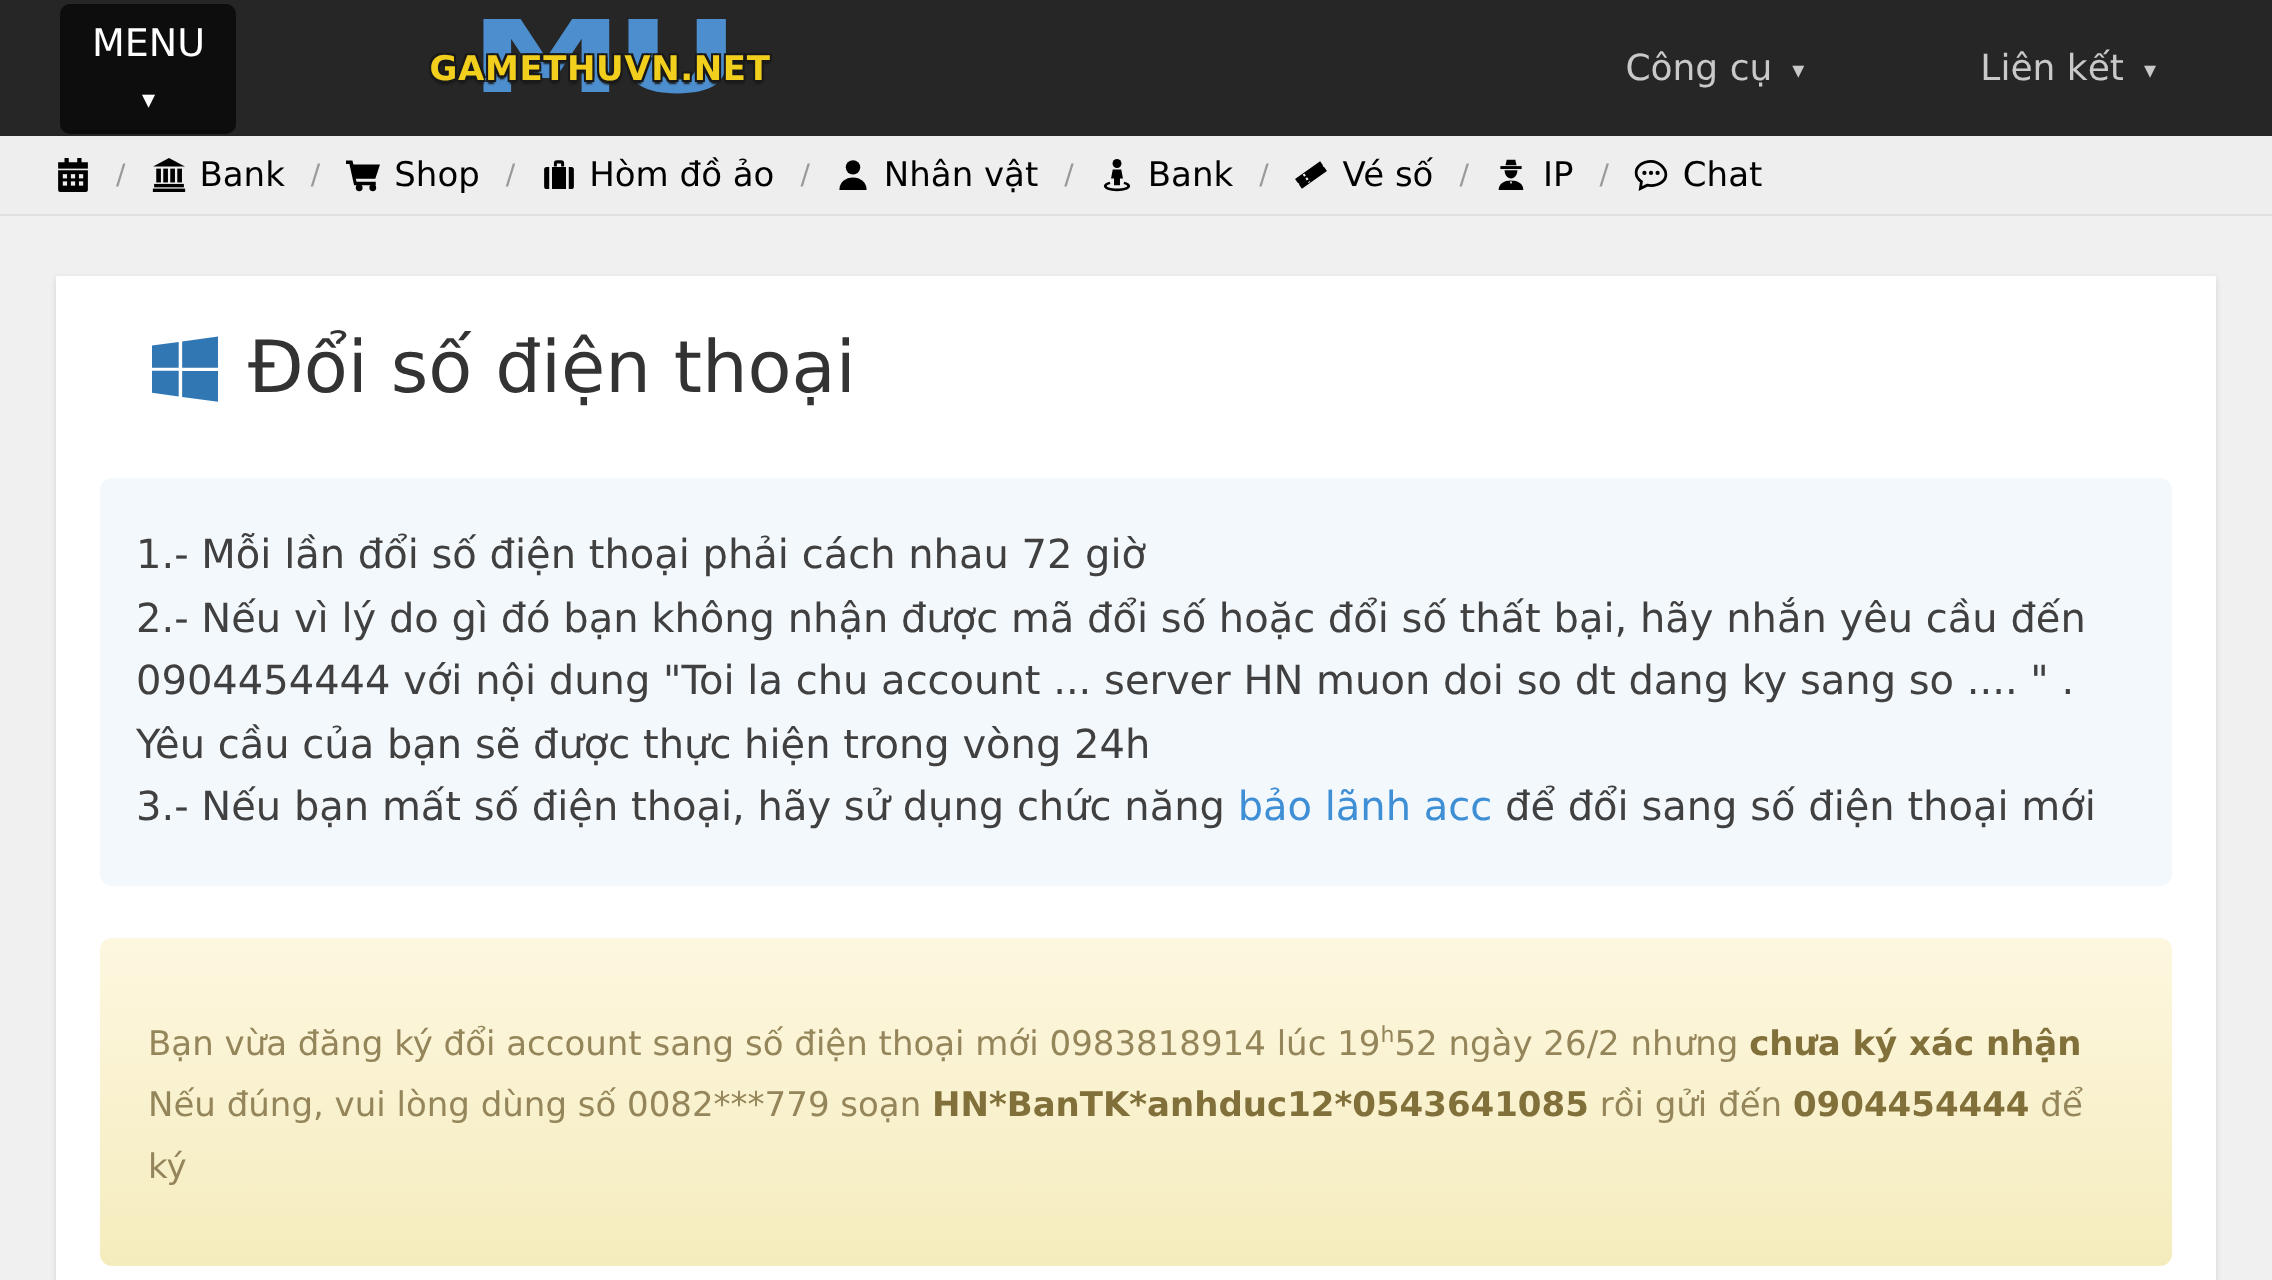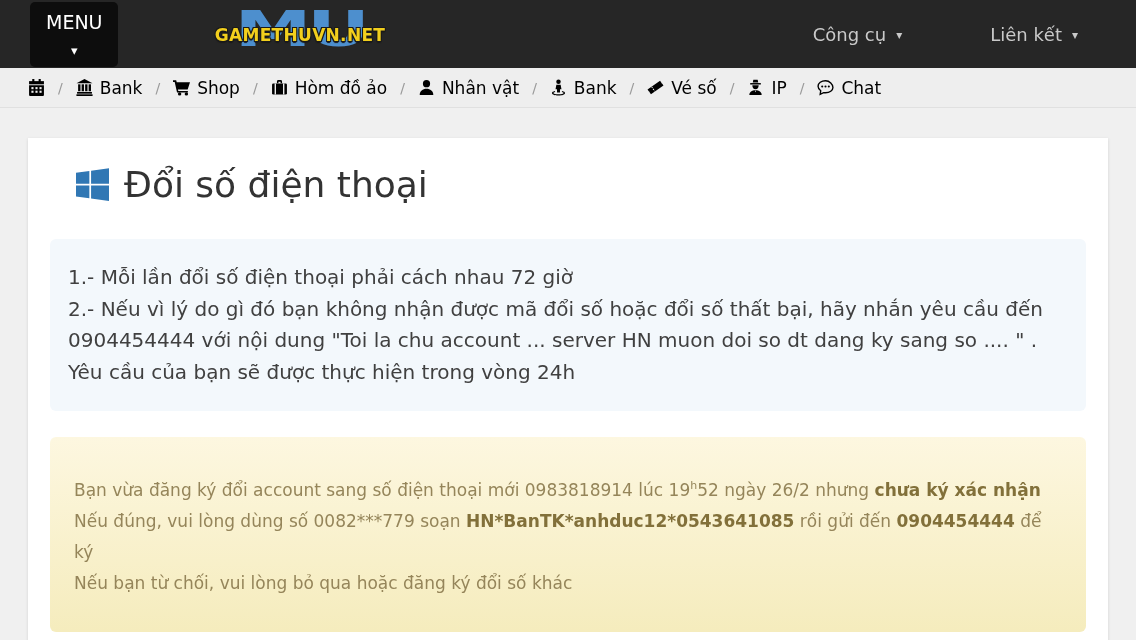--- a/index.html
+++ b/index.html
@@ -244,21 +244,21 @@
       <svg viewBox="0 0 88 88" fill="#3077b4">
           <path d="M0 12.8L35.6 7.9v34.3H0zM40.2 7.2L88 .6v41.6H40.2zM0 46.4h35.6v34.3L0 75.8zM40.2 46.8H88v41L40.2 81.2z"></path>
         </svg>
     </span>
     <h1 class="page-title">Đổi số điện thoại</h1>
   </div>
 
   <div class="info-box">
     <div>1.- Mỗi lần đổi số điện thoại phải cách nhau 72 giờ</div>
     <div>2.- Nếu vì lý do gì đó bạn không nhận được mã đổi số hoặc đổi số thất bại, hãy nhắn yêu cầu đến 0904454444 với nội dung "Toi la chu account ... server HN muon doi so dt dang ky sang so .... " . Yêu cầu của bạn sẽ được thực hiện trong vòng 24h</div>
+    <div><span>3.- Nếu bạn mất số điện thoại, hãy sử dụng chức năng </span><a>bảo lãnh acc</a><span> để đổi sang số điện thoại mới</span></div>
   </div>
 
   <div class="notice-box">
     <div><span>Bạn vừa đăng ký đổi account sang số điện thoại mới 0983818914 lúc 19</span><sup>h</sup><span>52 ngày 26/2 nhưng </span><b>chưa ký xác nhận</b></div>
     <div><span>Nếu đúng, vui lòng dùng số 0082***779 soạn </span><b>HN*BanTK*anhduc12*0543641085</b><span> rồi gửi đến </span><b>0904454444</b><span> để ký</span></div>
-    <div>Nếu bạn từ chối, vui lòng bỏ qua hoặc đăng ký đổi số khác</div>
   </div>
 
 </div>
 
 </body></html>

